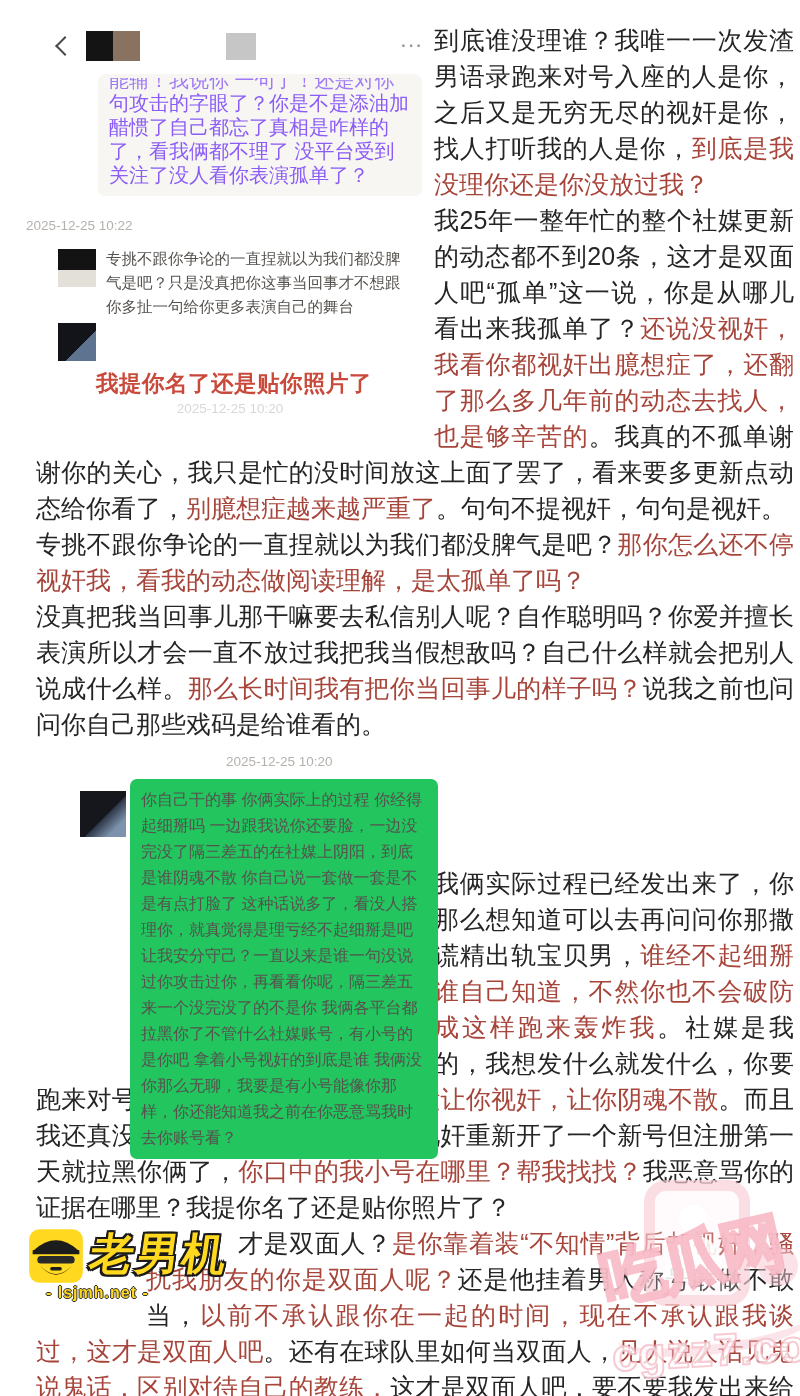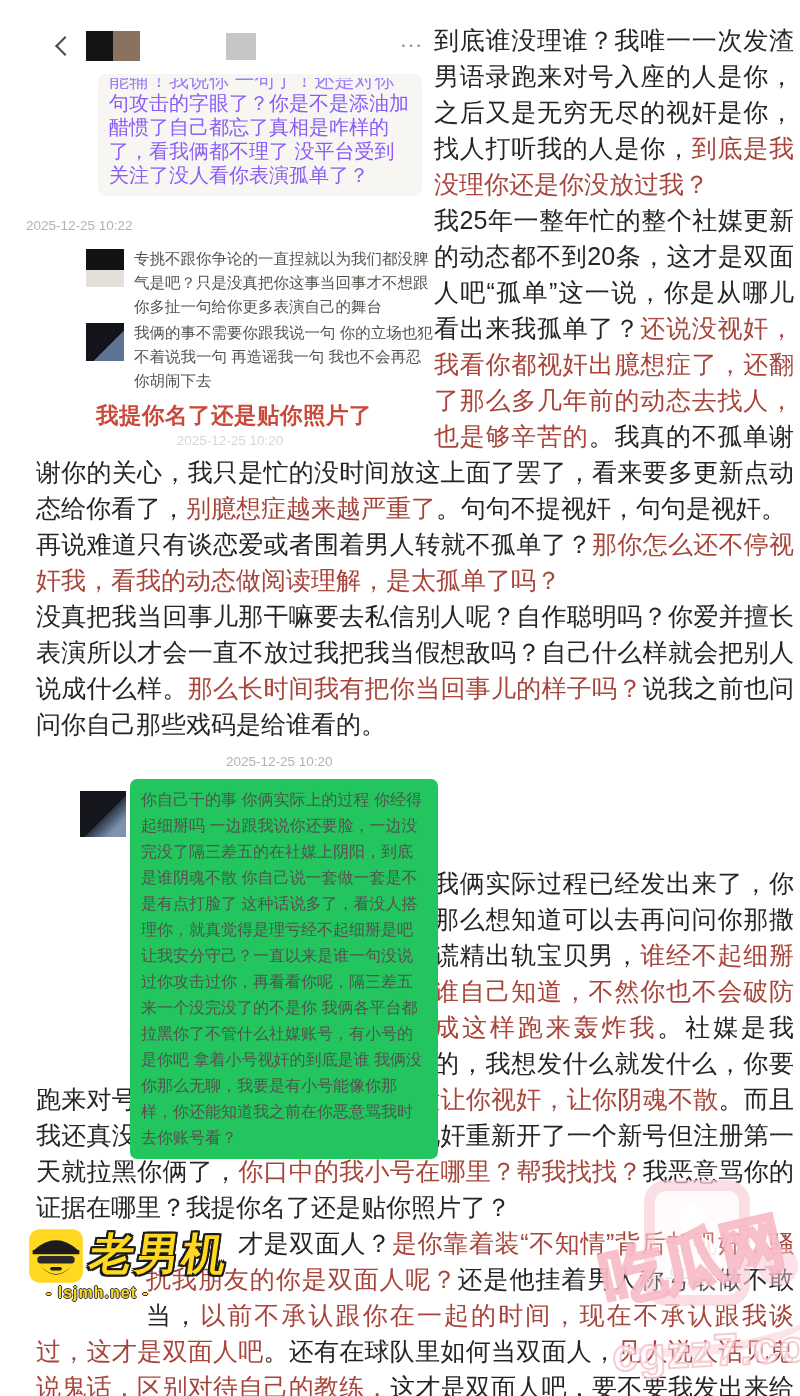--- a/index.html
+++ b/index.html
@@ -29,21 +29,21 @@
 
   .bubble1{margin:8px 0 0 62px;width:324px;background:#f7f6f3;border-radius:7px;
            padding:4px 11px 9px 11px;box-sizing:border-box;
            font-size:20px;line-height:24px;color:#8b5cf6;}
   .cutline{height:13px;overflow:hidden;}
   .cutline>div{margin-top:-10px;opacity:.8;}
 
   .ts{color:#b5b2ad;font-size:13.5px;text-align:left;margin:22px 0 14px -10px;}
   .ts-faint{color:#8c8278;font-size:13.5px;text-align:center;margin:-4px 0 0 -10px;opacity:.32;}
 
-  .msgrow{display:flex;margin:2px 0 0 22px;justify-content:flex-end;}
+  .msgrow{display:flex;margin:2px 0 0 22px;}
   .msg-av{width:38px;height:38px;flex:0 0 auto;margin-top:2px;}
   .msg-av.dark{background:linear-gradient(180deg,#131313 55%,#e3e0da 55%);}
   .msg-av.navy{background:linear-gradient(135deg,#13141a 60%,#5d738f 60%);}
   .msg-txt{margin-left:10px;width:300px;font-size:15.5px;line-height:24px;color:#55524e;}
 
   .red-note{color:#c94a3b;font-weight:bold;font-size:22.5px;line-height:28px;margin:9px 0 7px 60px;
             letter-spacing:0.5px;white-space:nowrap;}
 
   
   .ts-mid{clear:both;color:#b5b2ad;font-size:13.5px;margin:12px 0 10px 190px;}
@@ -117,30 +117,29 @@
       <div class="ts">2025-12-25 10:22</div>
 
       <div class="msgrow">
         <div class="msg-av dark"></div>
         <div class="msg-txt">专挑不跟你争论的一直捏就以为我们都没脾气是吧？只是没真把你这事当回事才不想跟你多扯一句给你更多表演自己的舞台</div>
       </div>
 
 
       <div class="msgrow">
         <div class="msg-av navy"></div>
-        <div class="msg-txt">我俩的事不需要你跟我说一句 你的立场也犯不着说我一句 再造谣我一句 我也不会再忍你胡闹下去</div>
       </div>
 
       <div class="red-note">我提你名了还是贴你照片了</div>
       <div class="ts-faint">2025-12-25 10:20</div>
     </div>
 
     <p class="essay"><span class="run-black">到底谁没理谁？我唯一一次发渣男语录跑来对号入座的人是你，之后又是无穷无尽的视奸是你，找人打听我的人是你，</span><span class="run-red">到底是我没理你还是你没放过我？</span></p>
     <p class="essay"><span class="run-black">我25年一整年忙的整个社媒更新的动态都不到20条，这才是双面人吧“孤单”这一说，你是从哪儿看出来我孤单了？</span><span class="run-red">还说没视奸，我看你都视奸出臆想症了，还翻了那么多几年前的动态去找人，也是够辛苦的</span><span class="run-black">。我真的不孤单谢谢你的关心，我只是忙的没时间放这上面了罢了，看来要多更新点动态给你看了，</span><span class="run-red">别臆想症越来越严重了</span><span class="run-black">。句句不提视奸，句句是视奸。</span></p>
-    <p class="essay"><span class="run-black">再说难道只有谈恋爱或者围着男人转就不孤单了？</span><span class="run-red">那你怎么还不停视奸我，看我的动态做阅读理解，是太孤单了吗？</span></p>
+    <p class="essay"><span class="run-black">专挑不跟你争论的一直捏就以为我们都没脾气是吧？</span><span class="run-red">那你怎么还不停视奸我，看我的动态做阅读理解，是太孤单了吗？</span></p>
     <p class="essay"><span class="run-black">没真把我当回事儿那干嘛要去私信别人呢？自作聪明吗？你爱并擅长表演所以才会一直不放过我把我当假想敌吗？自己什么样就会把别人说成什么样。</span><span class="run-red">那么长时间我有把你当回事儿的样子吗？</span><span class="run-black">说我之前也问问你自己那些戏码是给谁看的。</span></p>
 
     <div class="ts-mid">2025-12-25 10:20</div>
 
     <div class="chat2">
       <div class="msg-av2"></div>
       <div class="bubble2">你自己干的事 你俩实际上的过程 你经得起细掰吗 一边跟我说你还要脸，一边没完没了隔三差五的在社媒上阴阳，到底是谁阴魂不散 你自己说一套做一套是不是有点打脸了 这种话说多了，看没人搭理你，就真觉得是理亏经不起细掰是吧 让我安分守己？一直以来是谁一句没说过你攻击过你，再看看你呢，隔三差五来一个没完没了的不是你 我俩各平台都拉黑你了不管什么社媒账号，有小号的是你吧 拿着小号视奸的到底是谁 我俩没你那么无聊，我要是有小号能像你那样，你还能知道我之前在你恶意骂我时去你账号看？</div>
     </div>
 
     <p class="essay pad-top"><span class="run-black">我俩实际过程已经发出来了，你那么想知道可以去再问问你那撒谎精出轨宝贝男，</span><span class="run-red">谁经不起细掰谁自己知道，不然你也不会破防成这样跑来轰炸我</span><span class="run-black">。社媒是我的，我想发什么就发什么，你要跑来对号入座那我也没办法。</span><span class="run-red">我又没让你视奸，让你阴魂不散</span><span class="run-black">。而且我还真没有小号，因为不停的被你视奸重新开了一个新号但注册第一天就拉黑你俩了，</span><span class="run-red">你口中的我小号在哪里？帮我找找？</span><span class="run-black">我恶意骂你的证据在哪里？我提你名了还是贴你照片了？</span></p>

